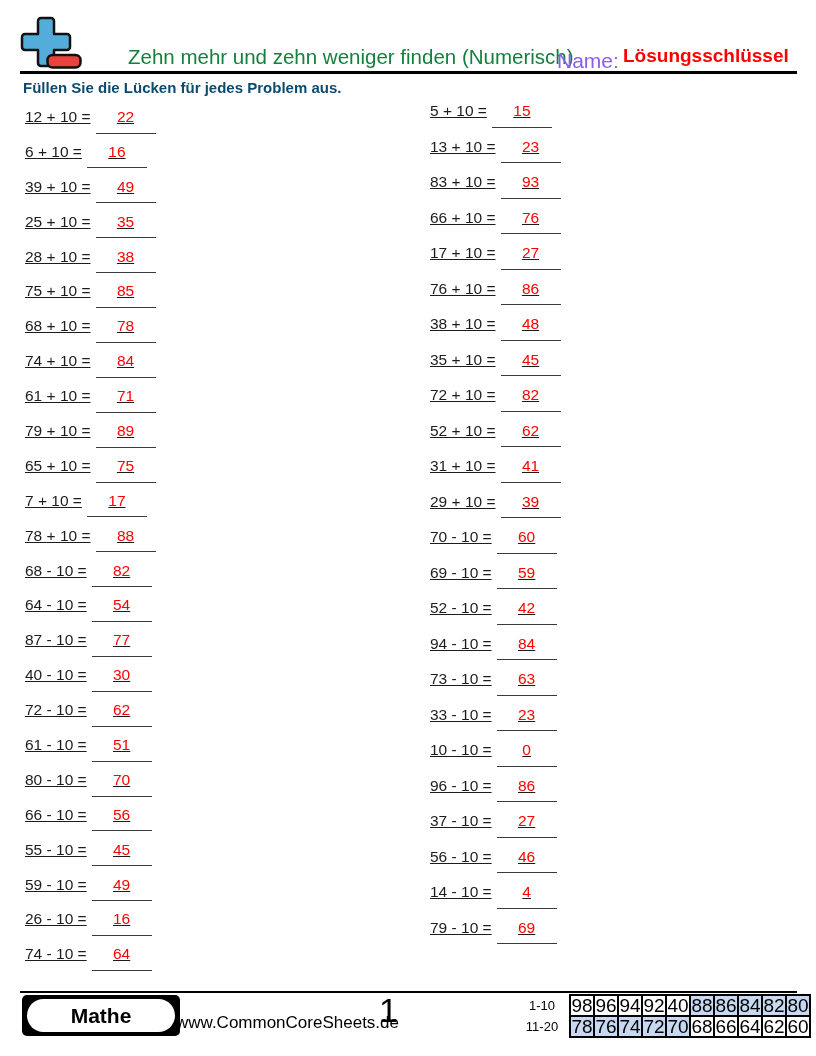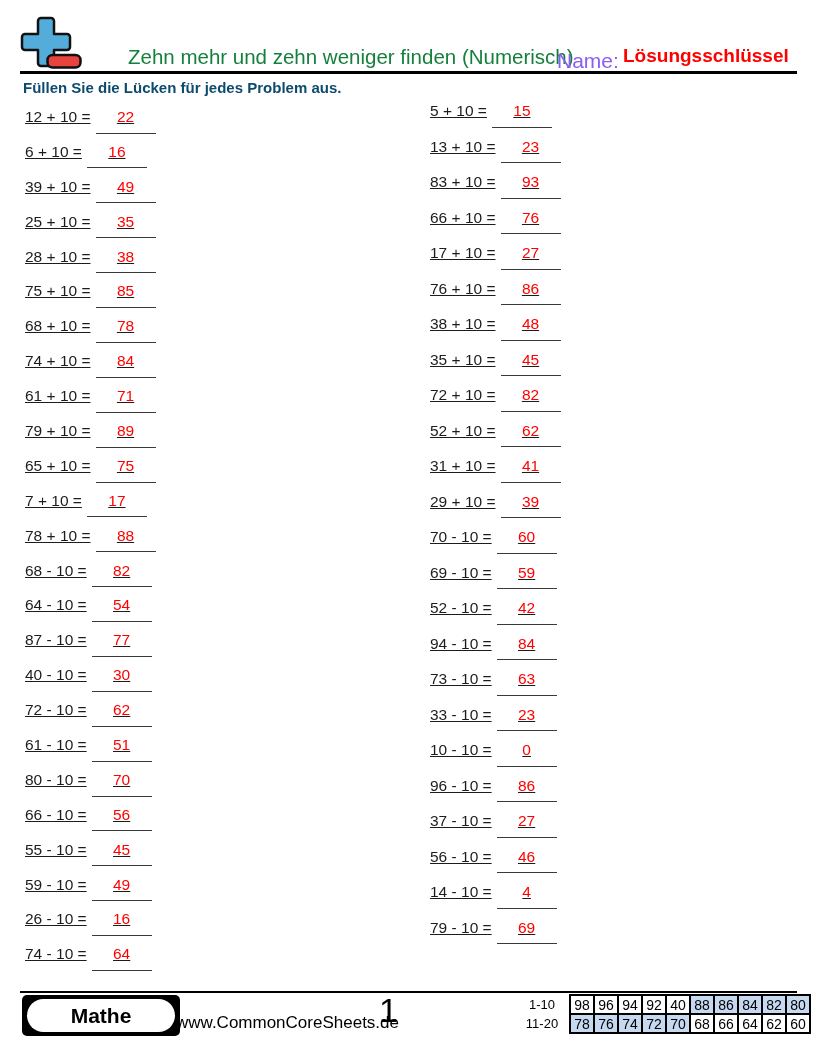--- a/index.html
+++ b/index.html
@@ -38,21 +38,21 @@
     display:flex; align-items:center; justify-content:center; font-size:21px; font-weight:bold; color:#000;
   }
   .website { position:absolute; left:176px; top:1013px; font-size:17px; color:#000; }
   .page-number { position:absolute; left:379px; top:992px; font-size:34px; line-height:1.1; color:#000; }
 
   .score-table { position:absolute; left:521px; top:994px; border-collapse:collapse; }
   .score-table td { padding:0; }
   .score-table td.lbl { border:none; width:42px; text-align:center; padding-right:6px; font-size:13px; color:#000; }
   .score-table td.cell {
     border:2px solid #000; width:22px; height:17px; text-align:center;
-    font-size:14px; line-height:1; color:#000; background:#fff;
+    font-size:19px; line-height:1; color:#000; background:#fff;
   }
   .score-table td.cell.hl { background:var(--hl-blue,#C6D9F1); }
 </style>
 </head>
 <body>
 
 <div class="page">
 
   <svg class="logo-svg" width="62" height="54" viewBox="0 0 62 54" aria-hidden="true">
     <path d="M18 5 a3 3 0 0 1 3 -3 h10 a3 3 0 0 1 3 3 v13 h13 a3 3 0 0 1 3 3 v10 a3 3 0 0 1 -3 3 h-13 v13 a3 3 0 0 1 -3 3 h-10 a3 3 0 0 1 -3 -3 v-13 h-13 a3 3 0 0 1 -3 -3 v-10 a3 3 0 0 1 3 -3 h13 z" stroke="#111" stroke-width="2.5" stroke-linejoin="round" fill="#53ACDA"></path>

